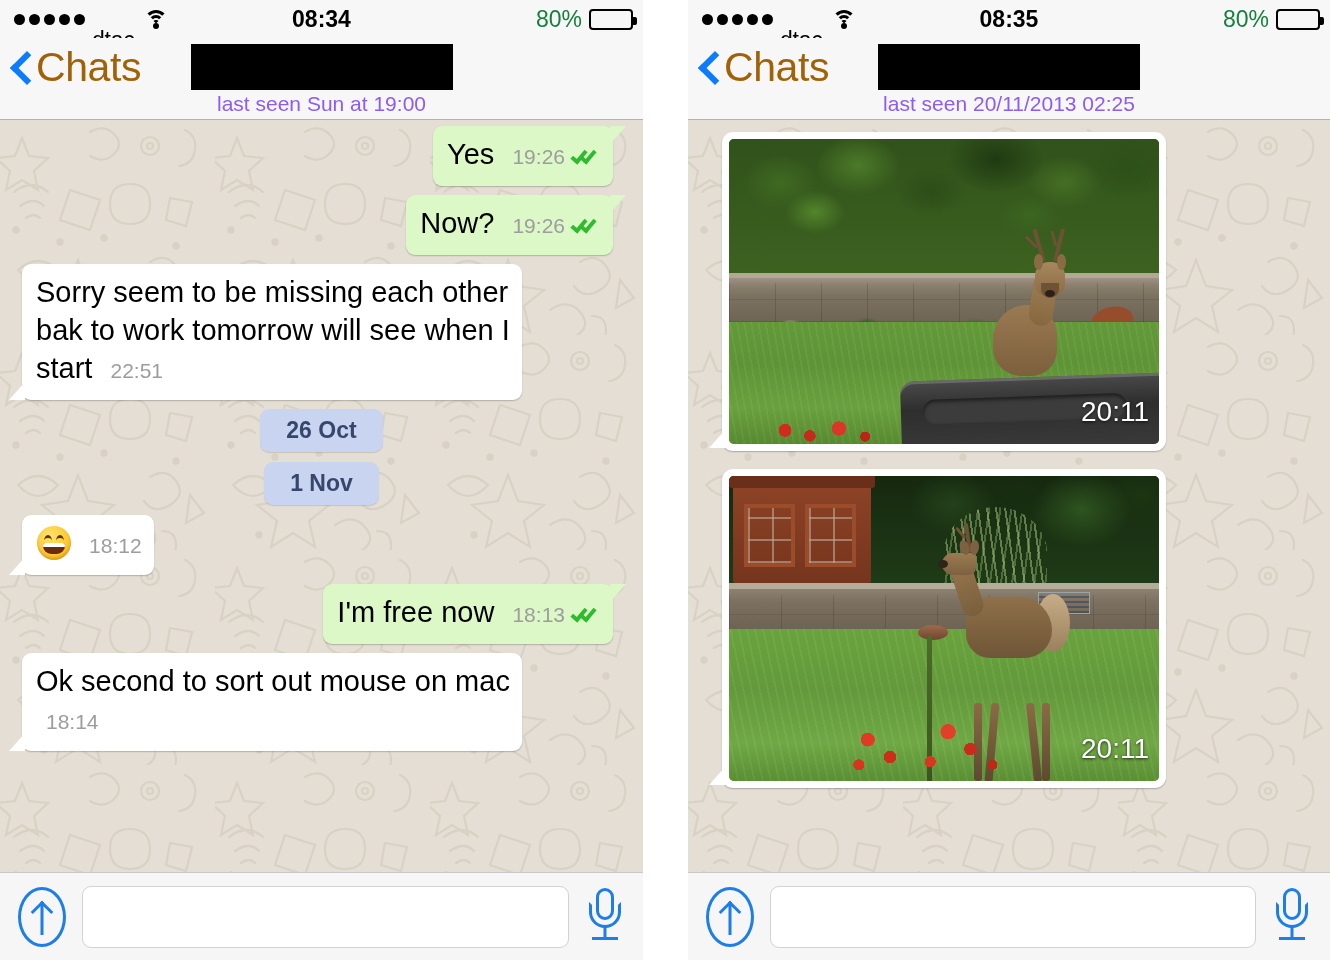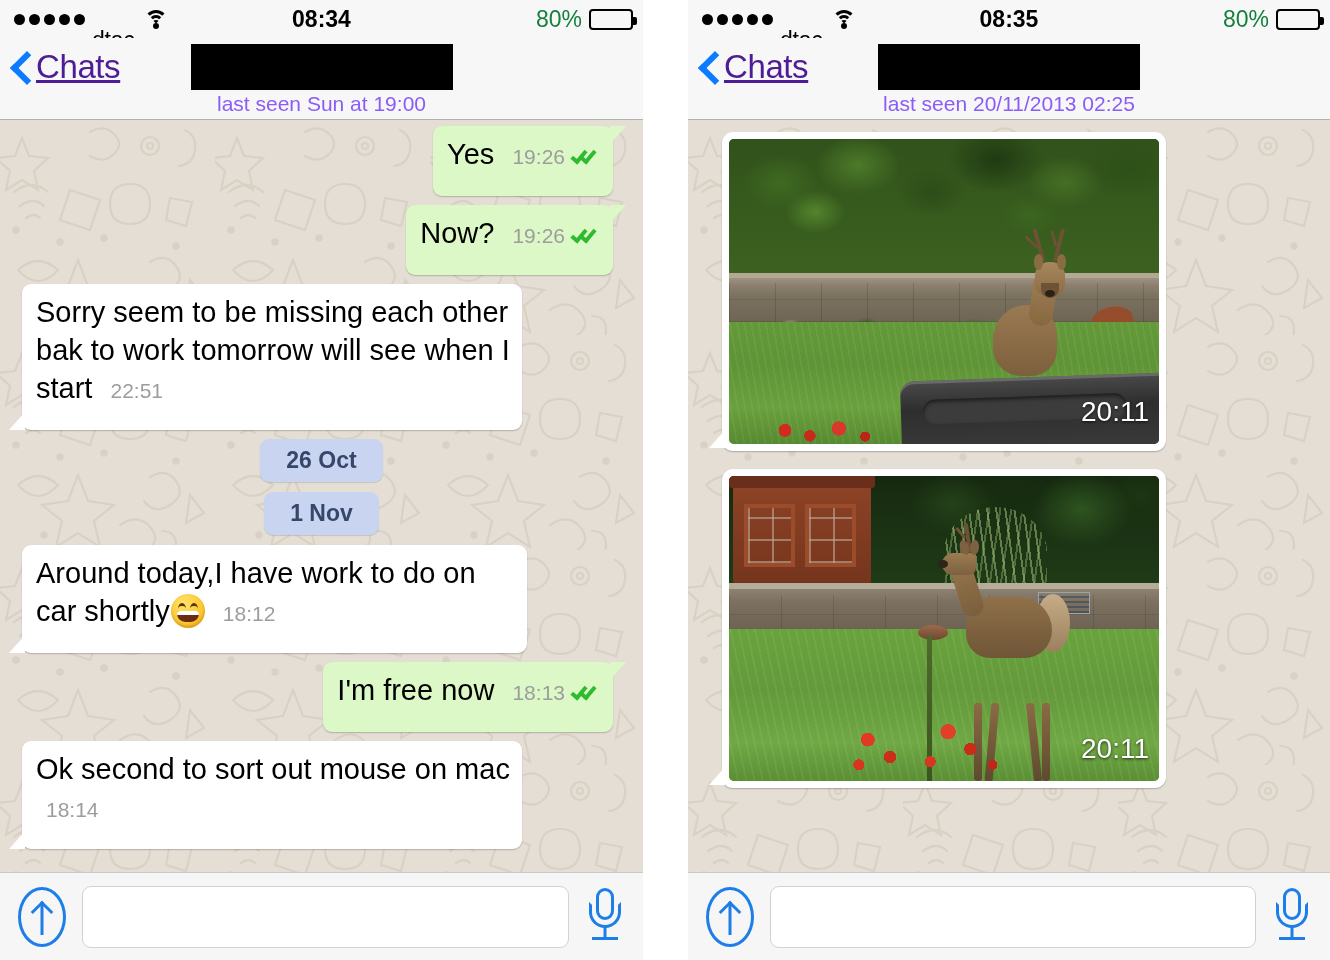--- a/index.html
+++ b/index.html
@@ -58,21 +58,21 @@
   }
   .chev {
     width: 20px; height: 34px; position: relative;
   }
   .chev::before {
     content:""; position:absolute; left: 3px; top: 6px;
     width: 18px; height: 18px;
     border-left: 6px solid #0b7cff; border-bottom: 6px solid #0b7cff;
     transform: rotate(45deg);
   }
-  .back-label { font-size: 33px; color:#4c1d95; line-height: 34px; letter-spacing:-0.4px;text-decoration:underline;}
+  .back-label { font-size: 41px; color:#a16207; line-height: 34px; letter-spacing:-0.4px;}
   .nav-center {
     position:absolute; left:0; right:0; top:6px;
     display:flex; flex-direction:column; align-items:center; pointer-events:none;
   }
   .redaction { width: 262px; height: 46px; background:#000; }
   .lastseen { font-size: 21px; color:#8b5cf6; margin-top: 2px; }
 
   
   .ghost {
     position:absolute; color: rgba(120,120,120,0.10);
@@ -89,21 +89,21 @@
   .doodles { position:absolute; inset:0; opacity: 0.5; }
   .msgs { position:relative; z-index:2; padding: 6px 10px 10px 10px; }
 
   .row { display:flex; margin-bottom: 9px; }
   .row.out { justify-content: flex-end; padding-right: 20px;}
   .row.in  { justify-content: flex-start; padding-left: 12px;}
   .row.center { justify-content: center; margin: 6px 0 10px 0;}
 
   .bubble {
     position: relative; border-radius: 9px;
-    padding: 9px 12px 20px 14px;
+    padding: 9px 12px 10px 14px;
     max-width: 505px;
     box-shadow: 0 1px 1.5px rgba(0,0,0,0.22);
     font-size: 29px; line-height: 38px; color: #000;
   }
   .bubble.out { background:#dcf8c6; }
   .bubble.in  { background:#ffffff; }
 
   
   .bubble.out::after {
     content:""; position:absolute; right: -13px; top: 0px;
@@ -478,21 +478,21 @@
           <div class="datepill">26 Oct</div>
         </div>
 
 
         <div class="row center">
           <div class="datepill">1 Nov</div>
         </div>
 
         <div class="row in">
           <div class="bubble in" style="max-width:505px">
-            <span class="btext">Around today,I  have work to do on car shortly</span><span class="emoji"><span class="eye l"></span><span class="eye r"></span><span class="mouth"></span></span>
+            <span class="emoji"><span class="eye l"></span><span class="eye r"></span><span class="mouth"></span></span>
             <span class="meta">
               <span class="time">18:12</span>
             </span>
           </div>
         </div>
 
         <div class="row out">
           <div class="bubble out oneline">
             <span class="btext">I'm free now</span>
             <span class="meta">

